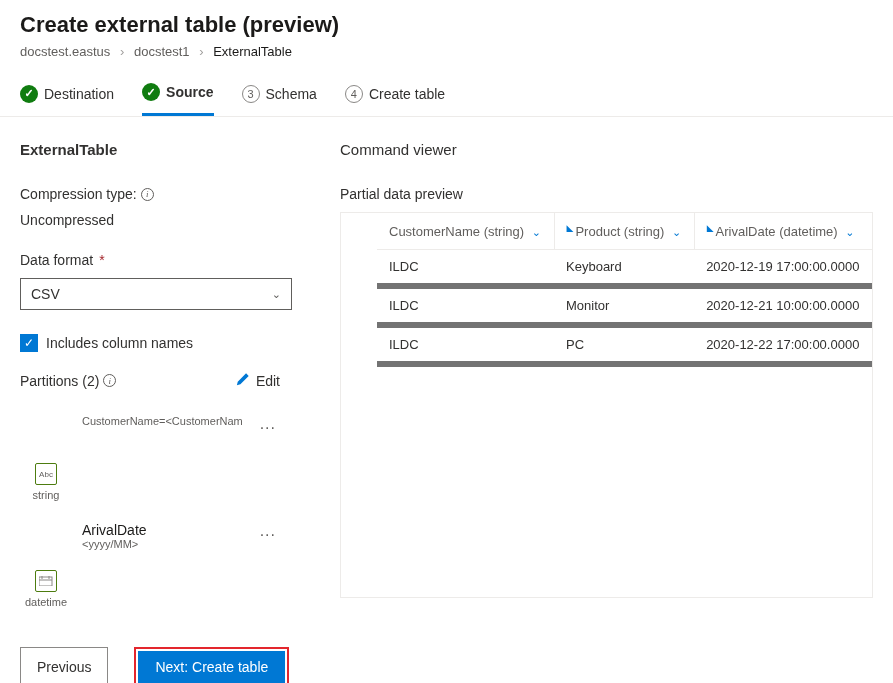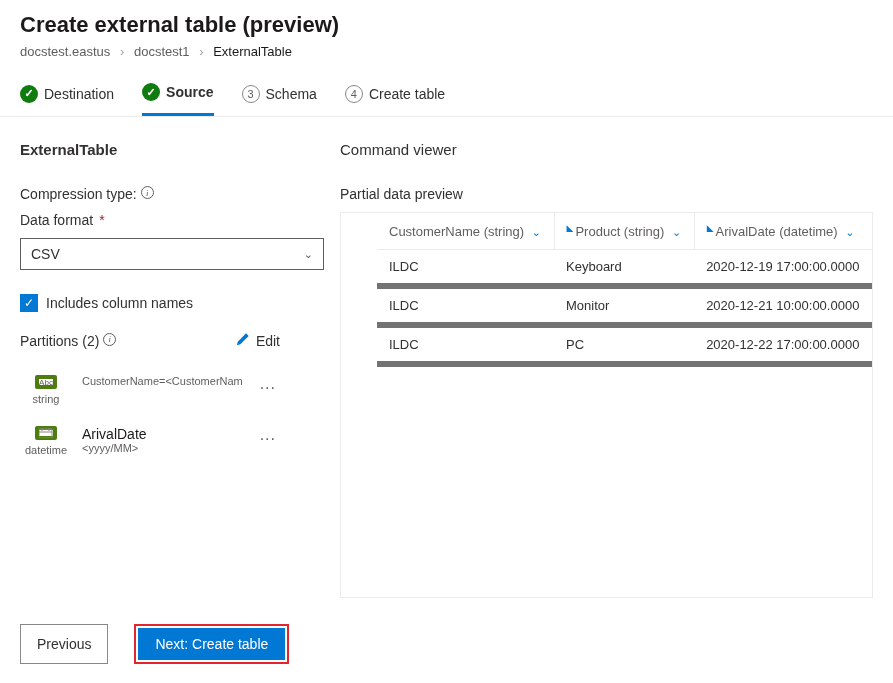--- a/index.html
+++ b/index.html
@@ -75,41 +75,41 @@
     font-weight: 600;
     font-size: 15px;
     margin-bottom: 28px;
   }
 
   .field-label {
     font-size: 14px;
     color: #323130;
     margin-bottom: 10px;
     display: flex;
-    align-items: flex-start;
+    align-items: center;
     gap: 4px;
   }
   .required { color: #a4262c; margin-left: 2px; }
   .info-icon {
     width: 13px; height: 13px;
     border: 1px solid #605e5c;
     border-radius: 50%;
     display: inline-flex;
     align-items: center; justify-content: center;
     font-size: 9px;
     color: #605e5c;
     font-style: italic;
     font-family: Georgia, serif;
   }
   .field-value { font-size: 14px; color: #323130; margin-bottom: 24px; }
 
   .select-box {
     border: 1px solid #605e5c;
     padding: 7px 10px;
-    width: 304px;
+    width: 272px;
     display: flex;
     justify-content: space-between;
     align-items: center;
     font-size: 14px;
     margin-bottom: 24px;
   }
   .chevron-down {
     font-size: 11px;
     color: #605e5c;
   }
@@ -149,27 +149,28 @@
     display: flex;
     align-items: flex-start;
     justify-content: space-between;
     padding: 8px 4px 12px 4px;
     width: 260px;
     border-bottom: 1px solid transparent;
   }
   .partition-left { display: flex; gap: 14px; align-items: flex-start; }
   .type-col { display: flex; flex-direction: column; align-items: center; width: 44px; }
   .type-icon {
-    width: 22px; height: 14px;
-    border: 4px solid #4d7c0f;
+    width: 22px; height: 22px;
+    border: 1px solid #4d7c0f;
     border-radius: 2px;
     font-size: 8px;
     display: flex; align-items: center; justify-content: center;
     color: #605e5c;
     margin-bottom: 4px;
+    margin-top: 48px;
   }
   .type-label { font-size: 11px; color: #605e5c; }
   .partition-name { font-size: 14px; color: #1b1a19; }
   .partition-pattern {
     font-size: 11px;
     color: #605e5c;
     white-space: nowrap;
     overflow: hidden;
     max-width: 160px;
   }
@@ -256,20 +257,21 @@
 
 <div class="content">
 
   <div class="col-left">
     <div class="section-title">ExternalTable</div>
 
     <div class="field-label">
       <span>Compression type:</span>
       <span class="info-icon">i</span>
     </div>
+    <div class="field-value">Uncompressed</div>
 
     <div class="field-label">
       <span>Data format</span>
         <span class="required">*</span>
     </div>
     <div class="select-box">
       <span>CSV</span>
       <span class="chevron-down">⌄</span>
     </div>
 

